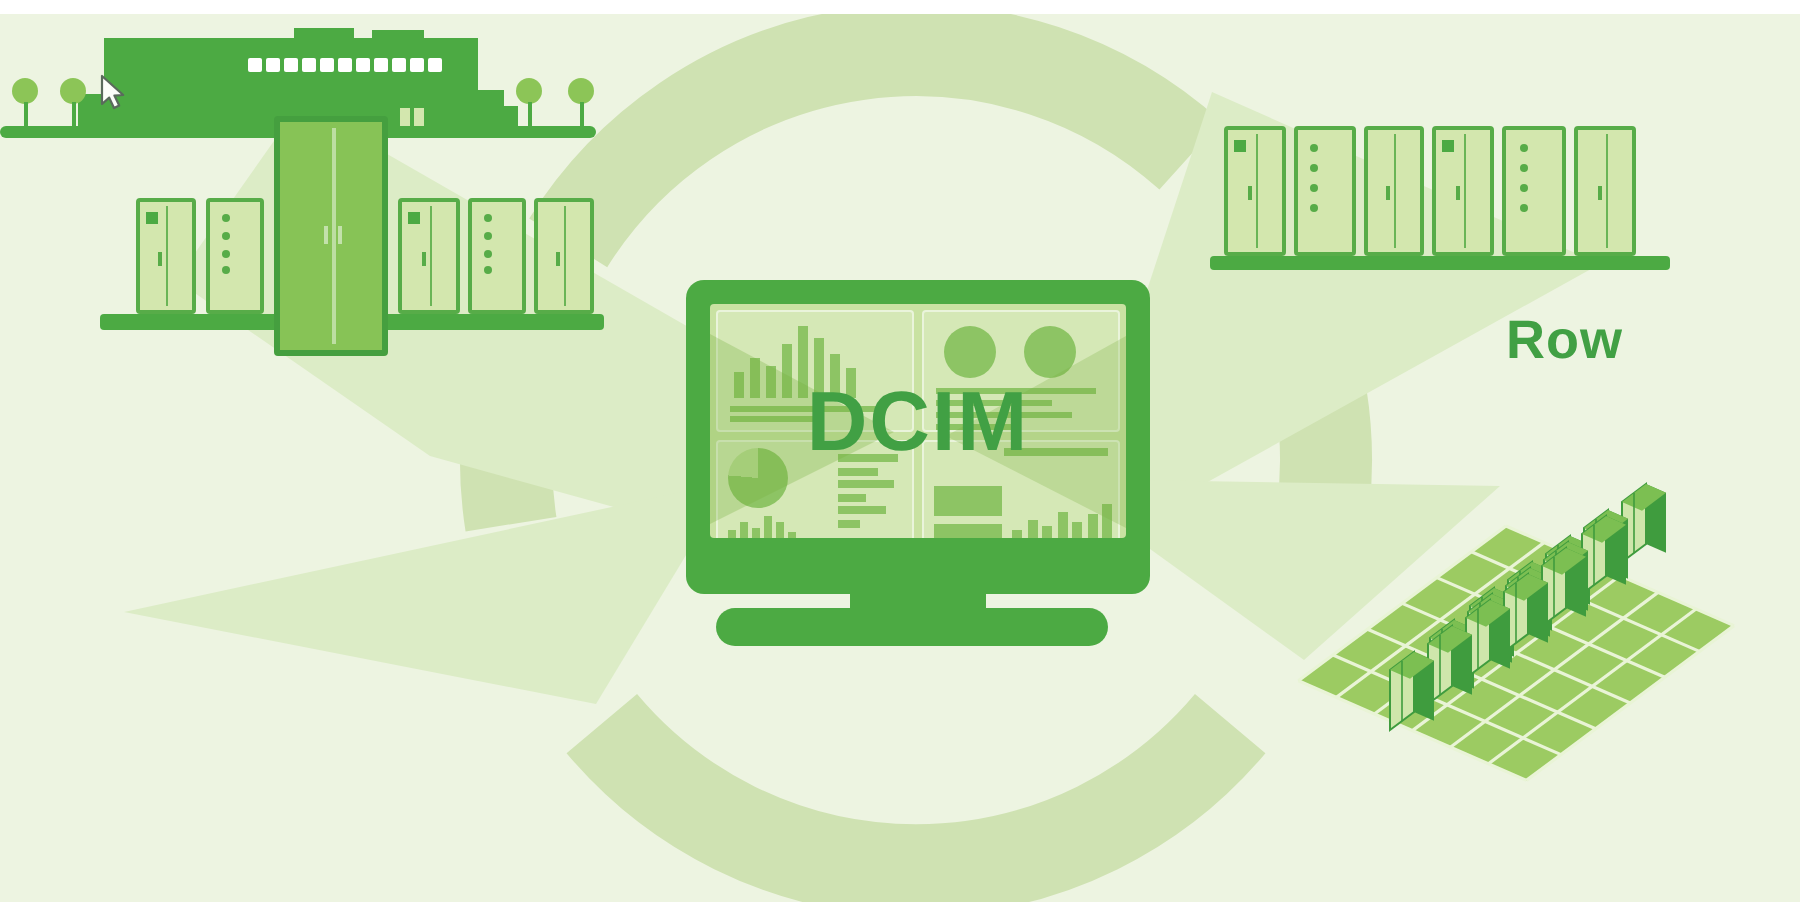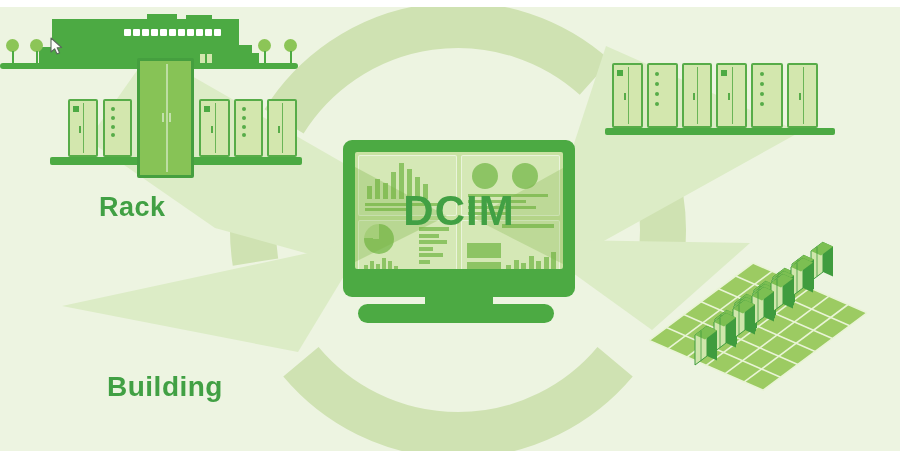--- a/index.html
+++ b/index.html
@@ -111,21 +111,20 @@
         <i class="dot" style="top: 12%;"></i>
         <i class="dot" style="top: 28%;"></i>
         <i class="dot" style="top: 44%;"></i>
         <i class="dot" style="top: 60%;"></i>
       </div>
       <div class="cab door" style="position: absolute; left: 219px; top: 44px; width: 30px; height: 58px;">
         <i class="split"></i>
         <i class="handle"></i>
       </div>
     </div>
-  <div class="node-label" style="left:99px;top:192px;">Rack</div>
 
   <div class="cab-group" id="row-group" style="left:605px;top:60px;width:232px;height:80px;">
     <div class="baseline" style="left:0;top:68px;width:230px;height:7px;"></div>
   <div class="cab door" style="position: absolute; left: 7px; top: 3px; width: 31px; height: 65px;">
         <i class="split"></i>
         <i class="handle"></i>
         <i class="badge"></i>
       </div>
       <div class="cab dots" style="position: absolute; left: 42px; top: 3px; width: 31px; height: 65px;">
         <i class="dot" style="top: 12%;"></i>
@@ -146,20 +145,21 @@
         <i class="dot" style="top: 12%;"></i>
         <i class="dot" style="top: 28%;"></i>
         <i class="dot" style="top: 44%;"></i>
         <i class="dot" style="top: 60%;"></i>
       </div>
       <div class="cab door" style="position: absolute; left: 182px; top: 3px; width: 31px; height: 65px;">
         <i class="split"></i>
         <i class="handle"></i>
       </div>
     </div>
+  <div class="node-label" style="left:753px;top:155px;">Row</div>
 
   <div id="building-group">
     <div class="bsolid" style="left:0;top:63px;width:298px;height:6px;border-radius:3px;"></div>
     <div class="bsolid" style="left:52px;top:19px;width:187px;height:45px;"></div>
     <div class="bsolid" style="left:147px;top:14px;width:30px;height:6px;"></div>
     <div class="bsolid" style="left:186px;top:15px;width:26px;height:5px;"></div>
     <div class="bsolid" style="left:39px;top:47px;width:14px;height:17px;"></div>
     <div class="bsolid" style="left:239px;top:45px;width:13px;height:19px;"></div>
     <div class="bsolid" style="left:252px;top:53px;width:7px;height:11px;"></div>
     <div id="building-windows">
@@ -189,21 +189,20 @@
       </div>
       <div class="tree" style="position: absolute; left: 258px;">
         <i class="crown"></i>
         <i class="trunk"></i>
       </div>
       <div class="tree" style="position: absolute; left: 284px;">
         <i class="crown"></i>
         <i class="trunk"></i>
       </div>
     </div>
-  <div class="node-label" style="left:107px;top:371px;font-size:28px;">Building</div>
 
   <svg id="room-svg" width="240" height="170" viewBox="0 0 240 170">
       <polygon points="118.0,38.0 232.0,87.8 128.2,165.2 14.2,115.4" fill="#9ccb62"></polygon>
       <line x1="118" y1="38" x2="14.199999999999989" y2="115.4" stroke="#e9f4d6" stroke-width="1.6"></line>
       <line x1="118" y1="38" x2="232" y2="87.80000000000001" stroke="#e9f4d6" stroke-width="1.6"></line>
       <line x1="137" y1="46.3" x2="33.19999999999999" y2="123.7" stroke="#e9f4d6" stroke-width="1.6"></line>
       <line x1="100.7" y1="50.9" x2="214.7" y2="100.70000000000002" stroke="#e9f4d6" stroke-width="1.6"></line>
       <line x1="156" y1="54.6" x2="52.19999999999999" y2="132" stroke="#e9f4d6" stroke-width="1.6"></line>
       <line x1="83.4" y1="63.8" x2="197.4" y2="113.60000000000001" stroke="#e9f4d6" stroke-width="1.6"></line>
       <line x1="175" y1="62.900000000000006" x2="71.19999999999999" y2="140.3" stroke="#e9f4d6" stroke-width="1.6"></line>

